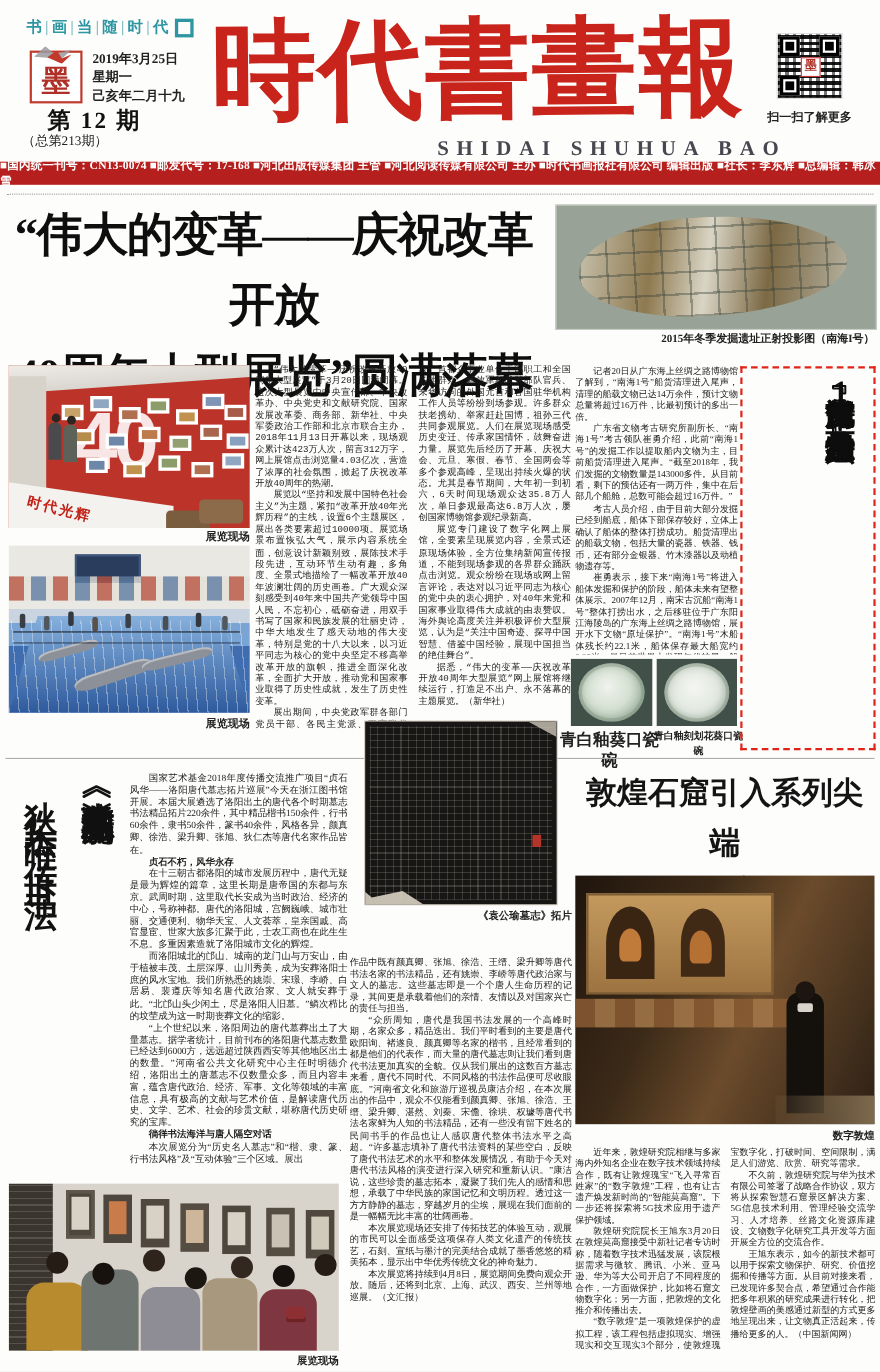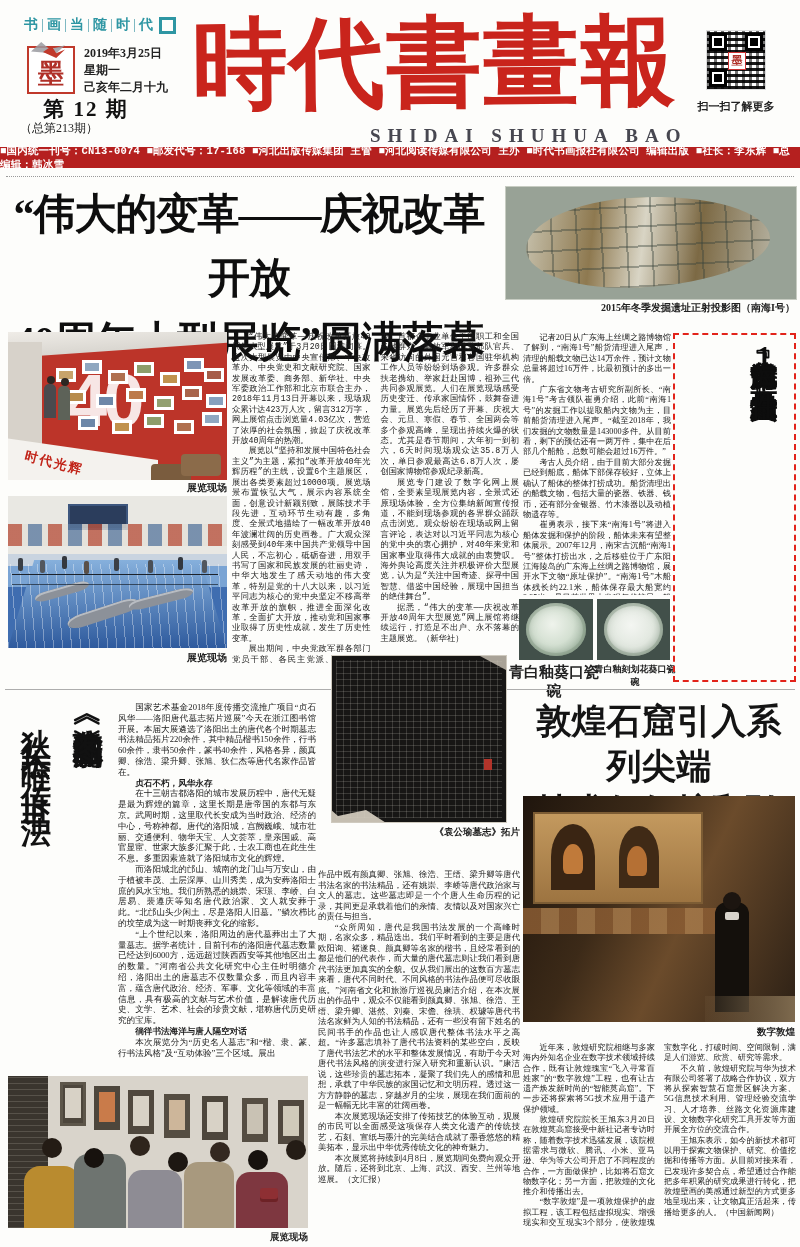--- a/index.html
+++ b/index.html
@@ -16,39 +16,39 @@
   .seal .splash{position:absolute;left:2px;top:-6px;width:34px;height:16px;background:#9a9aa0;
                 clip-path:polygon(0 60%,30% 0,55% 45%,100% 20%,70% 80%,35% 65%);opacity:.85;}
   .seal .splash2{position:absolute;left:14px;top:-2px;width:22px;height:12px;background:#c0392b;
                 clip-path:polygon(0 50%,40% 0,60% 60%,100% 30%,60% 100%);}
   .dates{left:84px;top:45px;font-size:12px;font-weight:bold;color:#222;line-height:17px;}
   .issue-no{left:20px;top:95px;width:132px;text-align:center;font-size:21px;font-weight:bold;color:#111;letter-spacing:2px;}
   .issue-total{left:20px;top:120px;width:132px;text-align:left;font-size:12px;color:#222;}
   .paper-title{left:160px;top:2px;width:550px;height:122px;text-align:center;color:#c9241c;
                font-size:95px;font-weight:900;line-height:122px;letter-spacing:2px;
                transform:scaleY(1.04) rotate(-.5deg);}
-  .pinyin{left:370px;top:125px;width:345px;text-align:left;font-size:19px;color:#474750;
+  .pinyin{left:370px;top:125px;width:345px;text-align:right;font-size:19px;color:#474750;
           letter-spacing:7px;font-weight:bold;}
   .qr{left:706px;top:30px;width:58px;height:58px;background:#fff;border:1px solid #ddd;
       background-image:
         repeating-linear-gradient(0deg,rgba(0,0,0,.9) 0 3px,transparent 3px 6px),
         repeating-linear-gradient(90deg,rgba(0,0,0,.55) 0 3px,transparent 3px 7px);}
   .qr .fp{position:absolute;width:12px;height:12px;border:3px solid #000;background:#fff;}
   .qr .fp::after{content:"";position:absolute;left:2px;top:2px;width:8px;height:8px;background:#000;}
   .qr .logo{position:absolute;left:21px;top:21px;width:16px;height:16px;background:#fff;
             border:1px solid #c33;color:#b03028;font-size:11px;line-height:15px;text-align:center;font-weight:bold;}
   .qr-cap{left:690px;top:99px;width:92px;text-align:center;font-size:11px;color:#222;font-weight:bold;}
   .banner{left:0;top:147px;width:800px;height:21px;background:#b5201f;color:#fff;display:flex;
           align-items:center;justify-content:center;font-size:10.5px;font-weight:bold;
-          font-family:Liberation Mono, monospace;letter-spacing:.2px;}
+          font-family:Liberation Serif, serif;letter-spacing:.2px;}
   .dotline{left:6px;top:176px;width:788px;border-top:1px dotted #9a9a9a;height:0;}
   
   .headline-main{left:2px;top:182px;width:494px;text-align:center;font-size:42px;font-weight:900;
                  color:#0e0e0e;line-height:64px;letter-spacing:-1px;}
-  .headline-dh{left:522px;top:698px;width:274px;text-align:center;font-size:35px;font-weight:900;
+  .headline-dh{left:522px;top:698px;width:274px;text-align:center;font-size:28px;font-weight:900;
                color:#141414;line-height:45px;font-family:"Liberation Sans","DejaVu Sans",sans-serif;}
   .vtext{writing-mode:vertical-rl;text-orientation:upright;}
   .vbox{left:673px;top:333px;width:119px;height:345px;border:2px dashed #e2231a;}
   .vbox-inner{position:absolute;inset:6px 2px;display:flex;}
   .vbox .l1,.vbox .l2{font-size:27px;font-weight:900;color:#0d0d0d;line-height:56px;}
   .vhead2{left:12px;top:704px;width:102px;height:372px;}
   .vhead2 .l1{font-size:30px;font-weight:700;color:#111;line-height:52px;letter-spacing:1px;}
   .vhead2 .l2{font-size:30px;font-weight:700;color:#111;line-height:52px;letter-spacing:11px;}
   
   .bt{color:#1b1b1b;text-align:justify;overflow:hidden;}

